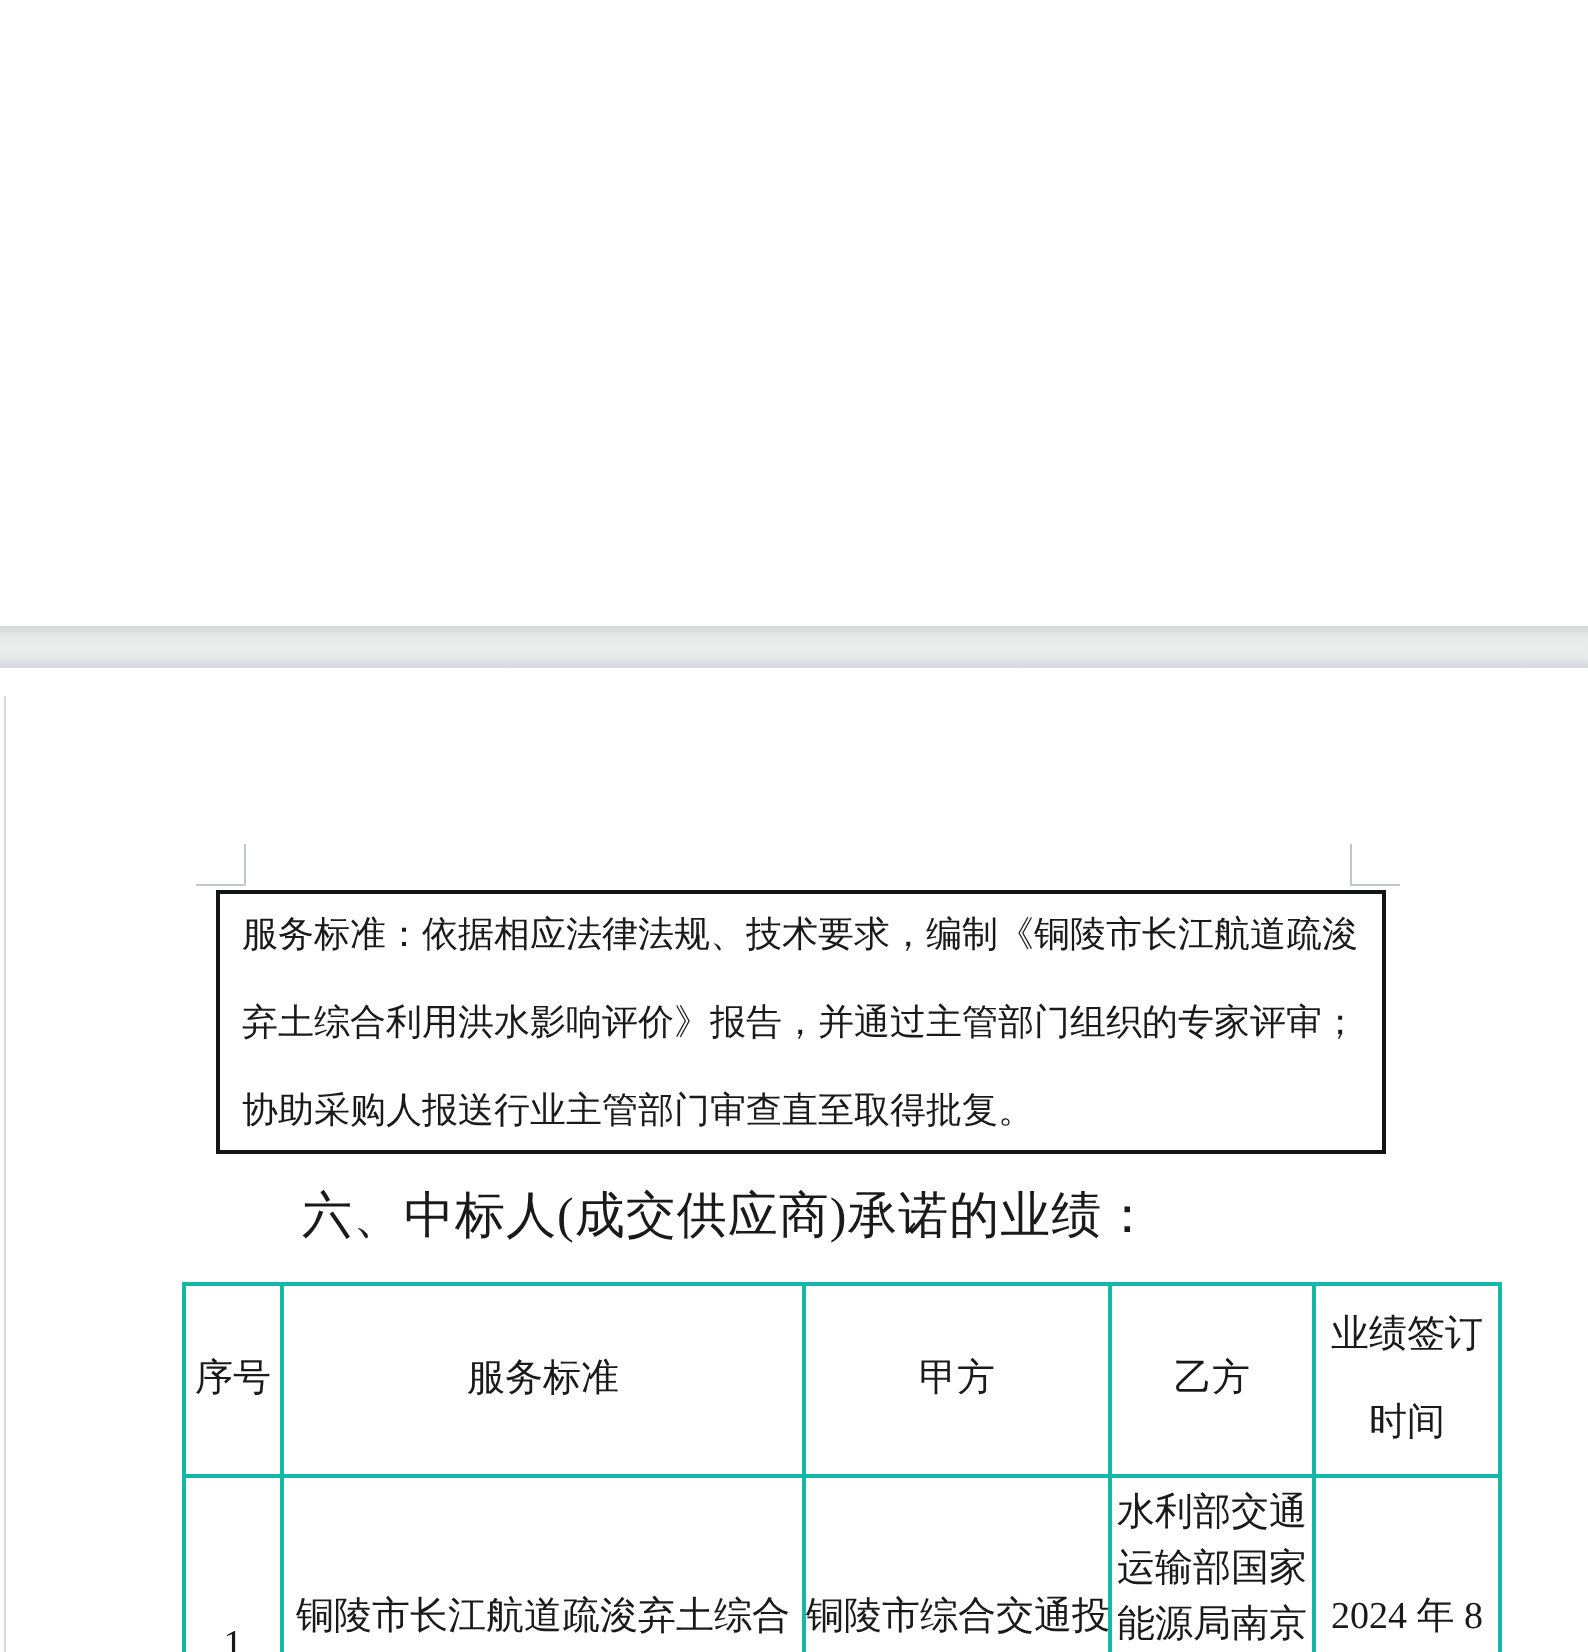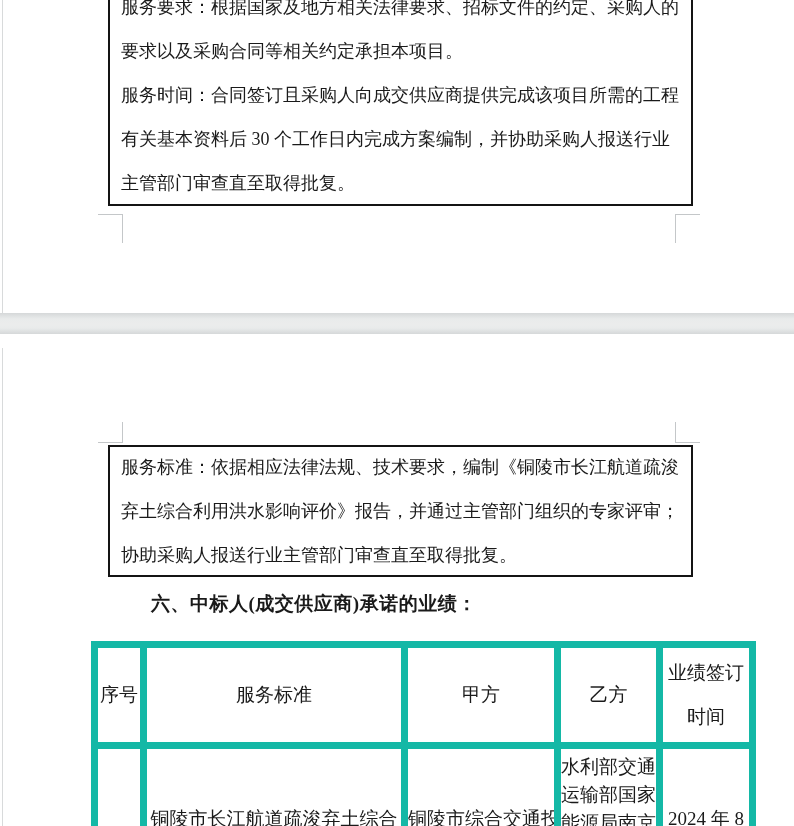--- a/index.html
+++ b/index.html
@@ -49,57 +49,46 @@
   
   .mark { position: absolute; box-sizing: border-box; }
   .mark.bottom-left  { left: 95px;  top: 214px; width: 25px; height: 29px; border-top: 1px solid #c4c7c9;    border-right: 1px solid #c4c7c9; }
   .mark.bottom-right { left: 672px; top: 214px; width: 25px; height: 29px; border-top: 1px solid #c4c7c9;    border-left: 1px solid #c4c7c9; }
   .mark.top-left     { left: 95px;  top: 74px;  width: 25px; height: 21px; border-bottom: 1px solid #c4c7c9; border-right: 1px solid #c4c7c9; }
   .mark.top-right    { left: 672px; top: 74px;  width: 25px; height: 21px; border-bottom: 1px solid #c4c7c9; border-left: 1px solid #c4c7c9; }
 
   
   #heading {
     position: absolute; left: 148px; top: 243px;
-    font-size: 19px; font-weight: bold; letter-spacing: 0.5px;
+    font-size: 25px; font-weight: normal; letter-spacing: 0.5px;
     white-space: pre;
   }
 
   
   #perf-table {
     position: absolute; left: 88px; top: 293px;
     width: 658px;
     border-collapse: collapse; table-layout: fixed;
     font-size: 19px;
   }
   #perf-table td {
-    border: 7px solid #14b8a6;
+    border: 2px solid #14b8a6;
     text-align: center; vertical-align: middle;
     padding: 0; overflow: hidden;
     white-space: pre;
   }
   #perf-table thead td { height: 94px; line-height: 44px; }
   #perf-table tbody td { height: 164px; line-height: 28px; }
   #perf-table td.cell-party-b { vertical-align: top; padding-top: 4px; }
 </style>
 </head>
 <body>
 
 <div id="viewport">
 
-  <div class="page" id="page1">
-    <div class="textbox" id="box1">
-      <div class="boxtext">服务要求：根据国家及地方相关法律要求、招标文件的约定、采购人的
-要求以及采购合同等相关约定承担本项目。
-服务时间：合同签订且采购人向成交供应商提供完成该项目所需的工程
-有关基本资料后 30 个工作日内完成方案编制，并协助采购人报送行业
-主管部门审查直至取得批复。</div>
-    </div>
-    <div class="mark bottom-left"></div>
-    <div class="mark bottom-right"></div>
-  </div>
 
   <div id="page-gap"></div>
 
   <div class="page" id="page2">
     <div class="mark top-left"></div>
     <div class="mark top-right"></div>
 
     <div class="textbox" id="box2">
       <div class="boxtext">服务标准：依据相应法律法规、技术要求，编制《铜陵市长江航道疏浚
 弃土综合利用洪水影响评价》报告，并通过主管部门组织的专家评审；

